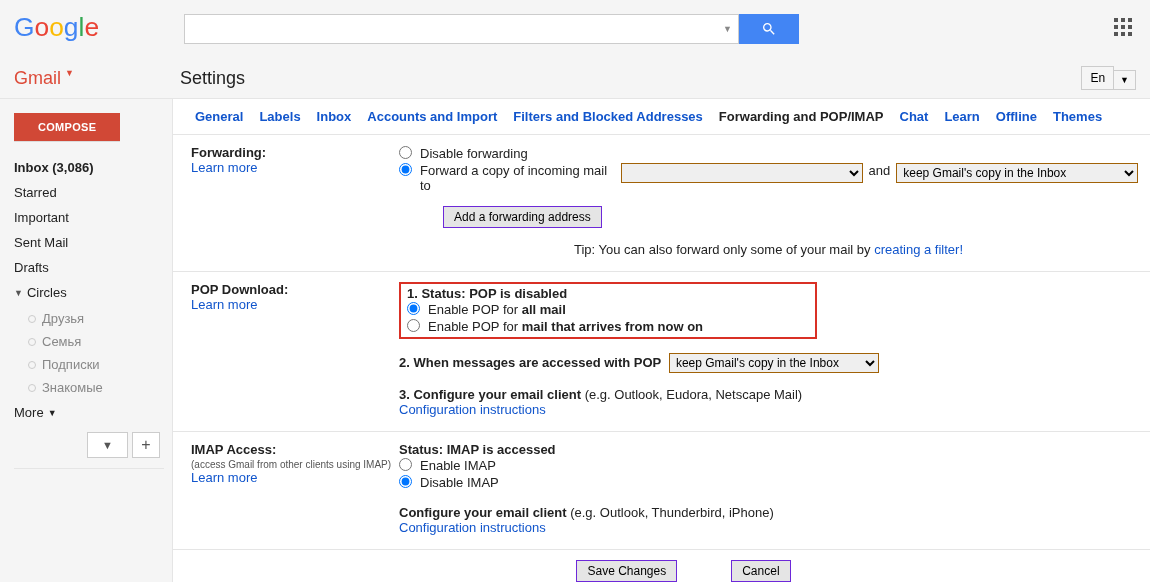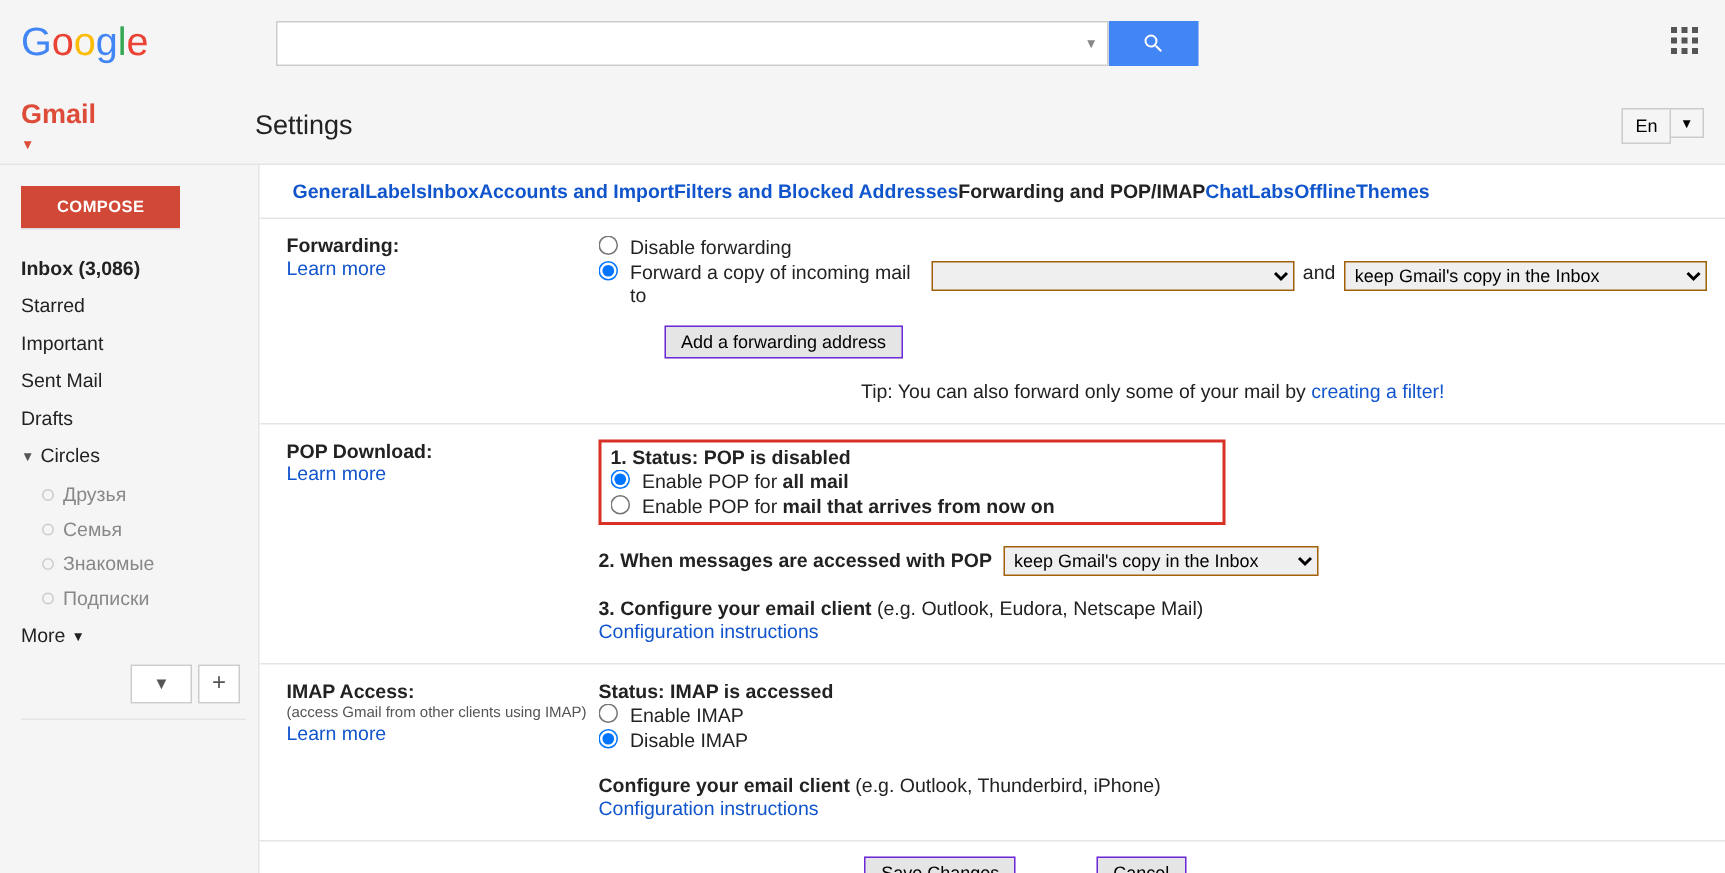--- a/index.html
+++ b/index.html
@@ -10,45 +10,45 @@
     .logo svg { width: 92px; height: 32px; }
     .search-container { display: flex; margin-left: 78px; }
     .search-box { width: 555px; height: 30px; background: #fff; border: 1px solid #ccc; position: relative; }
     .search-dropdown { position: absolute; right: 6px; top: 50%; transform: translateY(-50%); color: #888; font-size: 9px; }
     .search-button { width: 60px; height: 30px; background: #4285f4; border: none; display: flex; align-items: center; justify-content: center; cursor: pointer; }
     .search-button svg { width: 16px; height: 16px; fill: #fff; }
     .apps-grid { position: absolute; right: 18px; top: 18px; cursor: pointer; }
     .apps-grid svg { width: 18px; height: 18px; fill: #555; }
     
     .subheader { display: flex; justify-content: space-between; align-items: center; padding: 8px 14px 8px 14px; border-bottom: 1px solid #e5e5e5; }
-    .gmail-link { color: #dd4b39; font-size: 18px; font-weight: bold; cursor: pointer; display:flex; align-items:flex-start; gap:4px;flex-direction:column;}
+    .gmail-link { color: #dd4b39; font-size: 18px; font-weight: normal; cursor: pointer; display:flex; align-items:flex-start; gap:4px;}
     .gmail-link .dd { font-size: 9px; color: #dd4b39; }
     .settings-title { color: #222; font-size: 18px; margin-left: 106px; flex: 1; }
-    .lang-btns { display:flex; align-items:flex-start;}
+    .lang-btns { display:flex; align-items:flex-end;}
     .lang-btn { background: #f5f5f5; border: 1px solid #ccc; padding: 4px 8px; font-size: 12px; cursor: pointer; }
     .lang-dd { background: #f5f5f5; border: 1px solid #ccc; border-left:none; padding: 4px 6px; font-size: 9px; cursor: pointer; }
     
     .container { display: flex; }
     .sidebar { width: 172px; padding: 14px 8px 14px 14px; }
     .compose-btn { background: #d14836; color: #fff; border: none; padding: 8px 24px; font-weight: bold; font-size: 11px; cursor: pointer; letter-spacing: 0.3px; box-shadow: 0 1px 0 rgba(0,0,0,0.1);}
     .nav-list { margin-top: 14px; list-style: none; }
     .nav-list li { padding: 5px 0; cursor: pointer; color: #222; font-size: 13px; display:flex; align-items:center;}
     .nav-list li.bold { font-weight: bold; }
     .nav-list li .arrow { font-size: 9px; margin-right: 4px; color: #555;}
     .sub-list { list-style: none; margin-top: 2px; }
     .sub-list li { padding: 4px 0 4px 14px; color: #888; display:flex; align-items:center; gap:6px;}
     .sub-list li .circ { width:8px; height:8px; border:1px solid #ccc; border-radius:50%; display:inline-block;}
     .more-link { margin-top: 6px; display:flex; align-items:center; gap:4px; color:#222; cursor:pointer;}
     .bottom-btns { margin-top: 12px; display: flex; gap: 4px; justify-content: flex-end; padding-right: 4px;}
     .small-btn { background: #fff; border: 1px solid #ccc; padding: 4px 14px; font-size: 11px; cursor: pointer; color:#555;}
     .plus-btn { background: #fff; border: 1px solid #ccc; width: 28px; height: 26px; font-size: 16px; cursor: pointer; display:flex;align-items:center;justify-content:center; color:#555;}
     .sep { border-top: 1px solid #e5e5e5; margin-top: 10px;}
     
     .content { flex: 1; background: #fff; border-left: 1px solid #e5e5e5; min-height: 520px; }
-    .tabs { display: flex; padding: 10px 22px; flex-wrap: wrap; text-align: center; }
+    .tabs { display: flex; gap: 16px; padding: 10px 22px; flex-wrap: wrap; text-align: center; }
     .tabs .tab { color: #1155cc; font-weight: bold; font-size: 13px; cursor: pointer; white-space:nowrap; }
     .tabs .tab.active { color: #222; }
     
     .section-row { display: flex; border-top: 1px solid #e5e5e5; padding: 6px 12px 14px 18px; }
     .section-label { width: 208px; padding-top: 4px; }
     .section-label .sl-title { font-weight: bold; color: #222; }
     .section-label .sl-link { color: #1155cc; cursor: pointer; font-size: 13px; }
     .section-label .sl-note { color: #555; font-size: 10px; margin-top:2px;}
     .section-body { flex: 1; padding-top: 4px; }
     
@@ -141,25 +141,25 @@
       <li>
           <span class="circ"></span>
           <span>Друзья</span>
         </li>
       <li>
           <span class="circ"></span>
           <span>Семья</span>
         </li>
       <li>
           <span class="circ"></span>
+          <span>Подписки</span>
+        </li>
+      <li>
+          <span class="circ"></span>
           <span>Знакомые</span>
-        </li>
-      <li>
-          <span class="circ"></span>
-          <span>Подписки</span>
         </li>
     </ul>
     <div class="more-link">
         <span>More</span>
         <span style="font-size:9px;">▼</span>
       </div>
     <div class="bottom-btns">
       <button class="small-btn"><span>▼</span></button>
       <button class="plus-btn">
           <span>+</span>
@@ -170,21 +170,21 @@
 
   <div class="content">
     <div class="tabs">
       <span class="tab">General</span>
       <span class="tab">Labels</span>
       <span class="tab">Inbox</span>
       <span class="tab">Accounts and Import</span>
       <span class="tab">Filters and Blocked Addresses</span>
       <span class="tab active">Forwarding and POP/IMAP</span>
       <span class="tab">Chat</span>
-      <span class="tab">Labs</span>
+      <span class="tab">Learn</span>
       <span class="tab">Offline</span>
       <span class="tab">Themes</span>
     </div>
 
     <div class="section-row">
       <div class="section-label">
         <div class="sl-title">Forwarding:</div>
         <div class="sl-link">Learn more</div>
       </div>
       <div class="section-body">

